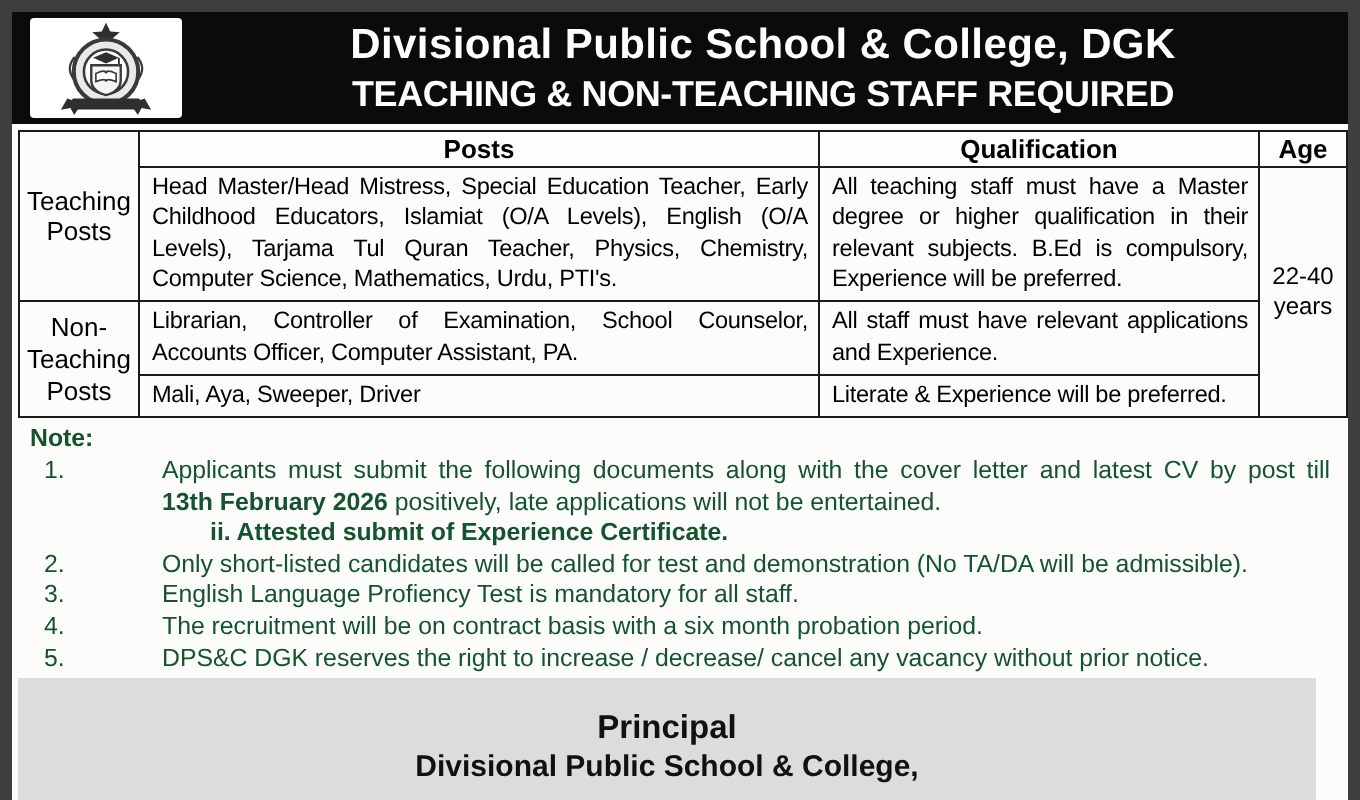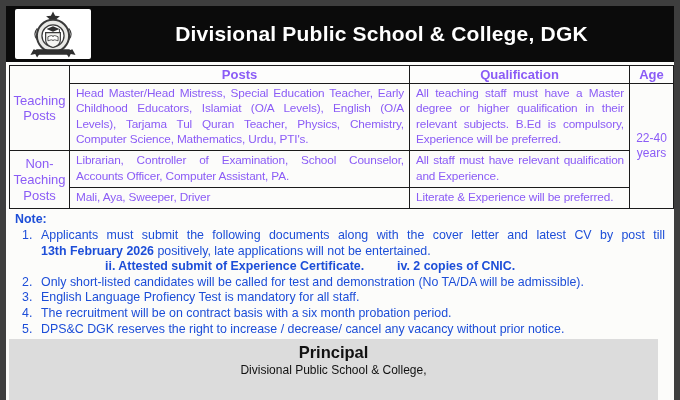--- a/index.html
+++ b/index.html
@@ -28,52 +28,52 @@
     background: #ffffff; border-radius: 2px;
     display: flex; align-items: center; justify-content: center;
   }
   .titles { flex: 1; text-align: center; color: #fff; }
   .title-main { font-size: 21px; font-weight: bold; line-height: 1.1; letter-spacing: .2px; }
   .title-sub  { font-size: 18px; font-weight: bold; line-height: 1.15; margin-top: 3px; letter-spacing: -.2px; }
 
   
   .table-wrap { padding: 3px 3px 0 3px; }
   table.vacancy { width: 100%; border-collapse: collapse; table-layout: fixed; }
-  table.vacancy td, table.vacancy th { border: 1.6px solid #1b1b1b; color: #8b5cf6; vertical-align: middle; }
+  table.vacancy td, table.vacancy th { border: 1.6px solid #1b1b1b; color: #000000; vertical-align: middle; }
   col.c-label { width: 60px; }
   col.c-posts { width: 340px; }
   col.c-qual  { width: 220px; }
   col.c-age   { width: 44px; }
   th.hdr { font-size: 13px; font-weight: bold; text-align: center; padding: 1px 2px; background: #fdfdfc; }
   td.label-cell { font-weight: normal; font-size: 13px; text-align: center; line-height: 1.2; padding: 1px; }
   td.body-cell { font-size: 11.8px; line-height: 1.3; padding: 2px 5px 3px 6px; text-align: justify; letter-spacing: -.15px; }
   td.age-cell { font-size: 12px; text-align: center; line-height: 1.25; padding: 1px; }
 
   
-  .notes { padding: 3px 9px 0 9px; font-size: 12.4px; color: #1d4ed8; line-height: 1.26; }
+  .notes { padding: 3px 9px 0 9px; font-size: 12.4px; color: #14532d; line-height: 1.26; }
   .note-heading { font-weight: bold; }
   .note-item { display: flex; }
   .note-item .num { flex: 0 0 26px; padding-left: 7px; }
-  .note-item .txt { flex: 1; text-align: justify; }
+  .note-item .txt { flex: 1; text-align: justify; margin-left: 40px; }
   .note-item .txt b { white-space: nowrap; }
   .docs-grid {
     display: grid; grid-template-columns: 292px 1fr;
     padding-left: 90px; font-weight: bold;
   }
 
   
   .footer {
     margin: 2px 16px 0 3px;
     background: #dcdcdc;
     flex: 1;
     text-align: center; color: #111;
-    padding-top: 4px;
+    padding-top: 16px;
   }
   .f-line1 { font-size: 16.5px; font-weight: bold; }
-  .f-line2 { font-size: 12px;  font-weight: normal; margin-top: 1px; }
+  .f-line2 { font-size: 15px;  font-weight: bold; margin-top: 1px; }
 </style>
 </head>
 <body>
 
 <div class="page">
 
   <div class="masthead">
     <div class="logo-box">
       <svg width="70" height="48" viewBox="0 0 76 50">
         <path d="M38 0.5 l2.3 4.7 5.2 .4 -4 3.4 1.3 5 -4.8 -2.7 -4.8 2.7 1.3 -5 -4 -3.4 5.2 -.4z" fill="#2f2f2f"></path>
@@ -85,20 +85,21 @@
         <line x1="45" y1="19.5" x2="45" y2="23" stroke="#2f2f2f" stroke-width="1"></line>
         <path d="M30 23.5 h16 v8 q0 6 -8 8.2 q-8 -2.2 -8 -8.2z" fill="#f5f5f2" stroke="#3a3a3a" stroke-width="1.3"></path>
         <path d="M32.5 28 q5.5 -2.6 5.5 0 q0 -2.6 5.5 0 v4.4 q-5.5 -2.1 -5.5 0 q0 -2.1 -5.5 0z" fill="#ffffff" stroke="#3a3a3a" stroke-width="0.9"></path>
         <path d="M17 41.5 l-3.5 6.2 5.2 -1 2 3.8 4.2 -6.2z" fill="#2f2f2f"></path>
         <path d="M59 41.5 l3.5 6.2 -5.2 -1 -2 3.8 -4.2 -6.2z" fill="#2f2f2f"></path>
         <rect x="19.5" y="41.5" width="37" height="6" rx="1" fill="#2f2f2f"></rect>
       </svg>
     </div>
     <div class="titles">
       <div class="title-main">Divisional Public School &amp; College, DGK</div>
+      <div class="title-sub">TEACHING &amp; NON-TEACHING STAFF REQUIRED</div>
     </div>
   </div>
 
   <div class="table-wrap">
     <table class="vacancy">
       <colgroup>
         <col class="c-label">
           <col class="c-posts">
           <col class="c-qual">
           <col class="c-age">
@@ -111,41 +112,40 @@
         <th class="hdr">Age</th>
       </tr>
       <tr>
         <td class="body-cell">Head Master/Head Mistress, Special Education Teacher, Early Childhood Educators, Islamiat (O/A Levels), English (O/A Levels), Tarjama Tul Quran Teacher, Physics, Chemistry, Computer Science, Mathematics, Urdu, PTI's.</td>
         <td class="body-cell">All teaching staff must have a Master degree or higher qualification in their relevant subjects. B.Ed is compulsory, Experience will be preferred.</td>
         <td class="age-cell" rowspan="3">22-40 years</td>
       </tr>
       <tr>
         <td class="label-cell" rowspan="2">Non-Teaching Posts</td>
         <td class="body-cell">Librarian, Controller of Examination, School Counselor, Accounts Officer, Computer Assistant, PA.</td>
-        <td class="body-cell">All staff must have relevant qualification and Experience.</td>
+        <td class="body-cell">All staff must have relevant applications and Experience.</td>
       </tr>
       <tr>
         <td class="body-cell">Mali, Aya, Sweeper, Driver</td>
         <td class="body-cell">Literate &amp; Experience will be preferred.</td>
       </tr>
     </tbody>
       </table>
   </div>
 
   <div class="notes">
     <div class="note-heading">Note:</div>
 
     <div class="note-item">
       <span class="num">1.</span>
       <div class="txt"><span>Applicants must submit the following documents along with the cover letter and latest CV by post till </span><b>13th February 2026</b><span> positively, late applications will not be entertained.</span></div>
     </div>
 
     <div class="docs-grid">
       <div>ii. Attested submit of Experience Certificate.</div>
-      <div>iv. 2 copies of CNIC.</div>
     </div>
 
     <div class="note-item">
       <span class="num">2.</span>
       <div class="txt">Only short-listed candidates will be called for test and demonstration (No TA/DA will be admissible).</div>
     </div>
     <div class="note-item">
       <span class="num">3.</span>
       <div class="txt">English Language Profiency Test is mandatory for all staff.</div>
     </div>

